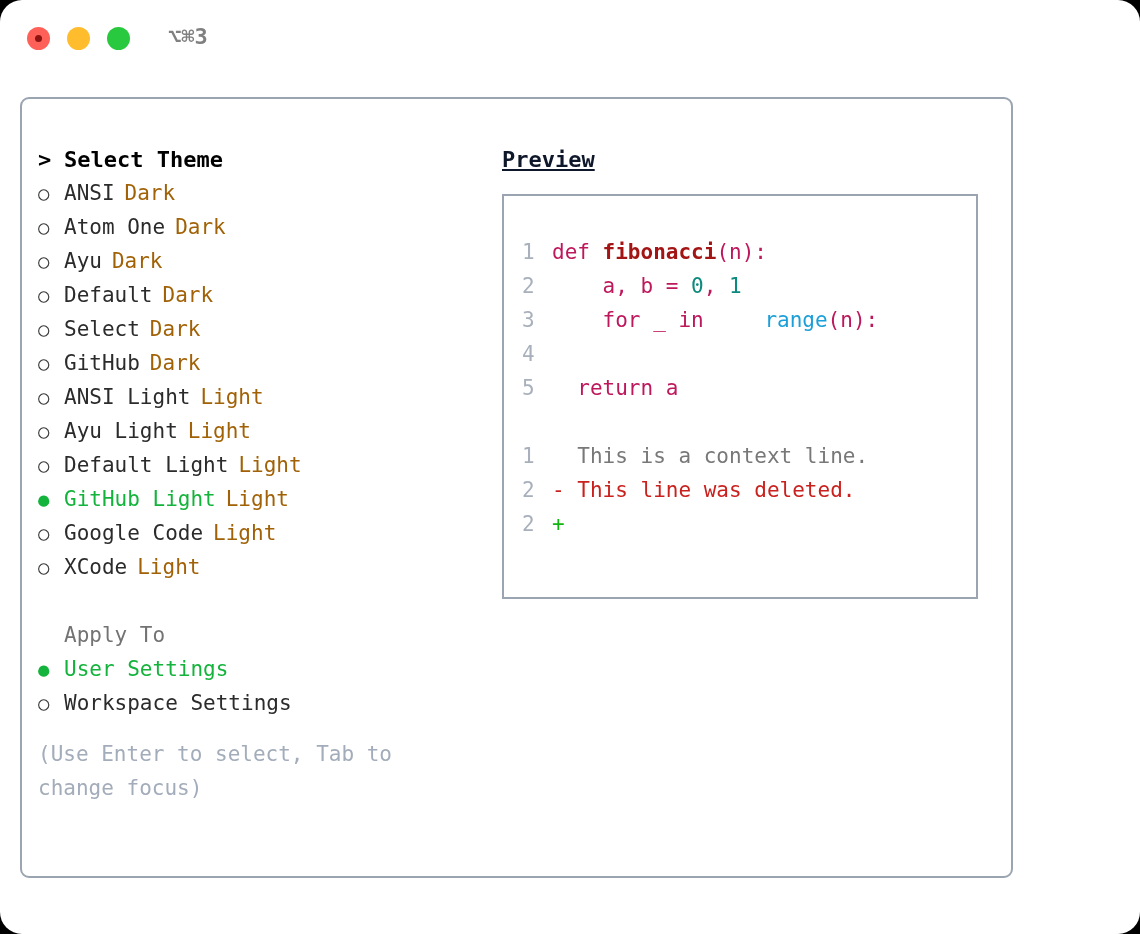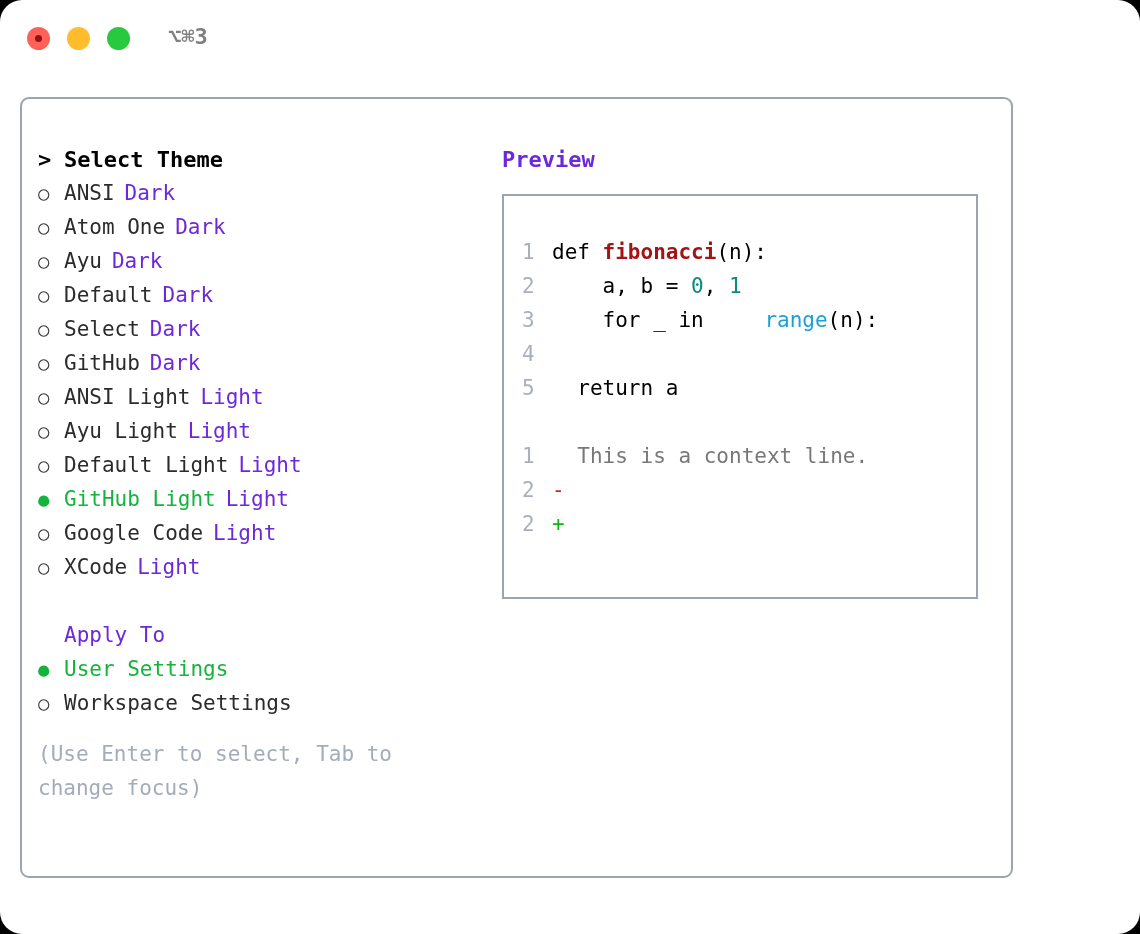--- a/index.html
+++ b/index.html
@@ -103,26 +103,26 @@
     color: #14b33b;
     font-size: 19px;
   }
   .row-title {
     font-weight: bold;
     color: #000000;
     font-size: 22px;
   }
   .row.selected .label { color: #14b33b; }
   .variant {
-    color: #6d28d9;
+    color: #a16207;
     margin-left: 10px;
   }
   .section-head {
     font-size: 21px;
-    color: #6d28d9;
+    color: #737373;
     height: 34px;
     display: flex;
     align-items: baseline;
     white-space: pre;
   }
   .spacer { height: 34px; }
 
   #hint {
     margin-top: 12px;
     font-size: 21px;
@@ -135,23 +135,24 @@
   
   #right-col {
     position: absolute;
     left: 480px;
     top: 48px;
     width: 490px;
   }
   #preview-title {
     font-size: 22px;
     font-weight: bold;
-    color: #6d28d9;
+    color: #0f172a;
     margin-bottom: 22px;
     white-space: pre;
+    text-decoration: underline;
   }
   #preview-box {
     width: 476px;
     height: 405px;
     border: 2px solid #9aa5b1;
     box-sizing: border-box;
     background: #ffffff;
     padding: 44px 0 0 18px;
   }
   .code-line {
@@ -161,21 +162,21 @@
     font-size: 21px;
     white-space: pre;
   }
   .lineno {
     display: inline-block;
     width: 30px;
     flex: 0 0 30px;
     color: #a8b0bc;
     text-align: left;
   }
-  .code-text { color: #000000; }
+  .code-text { color: #be185d; }
   .tok-fn   { color: #a31515; font-weight: bold; }
   .tok-num  { color: #0b8a7d; }
   .tok-kw   { color: #1b9fd8; margin-left: 48px; }
   .blank-line { height: 34px; }
   .diff-ctx { color: #787878; }
   .diff-del { color: #c9211e; }
   .diff-add { color: #10b510; }
 </style>
 </head>
 <body>
@@ -234,20 +235,20 @@
         <div id="code-block">
             <div class="code-line"><span class="lineno">1</span><span class="code-text">def </span><span class="tok-fn">fibonacci</span><span class="code-text">(n):</span></div>
             <div class="code-line"><span class="lineno">2</span><span class="code-text">    a, b = </span><span class="tok-num">0</span><span class="code-text">, </span><span class="tok-num">1</span></div>
             <div class="code-line"><span class="lineno">3</span><span class="code-text">    for _ in </span><span class="tok-kw">range</span><span class="code-text">(n):</span></div>
             <div class="code-line"><span class="lineno">4</span></div>
             <div class="code-line"><span class="lineno">5</span><span class="code-text">  return a</span></div>
           </div>
         <div class="blank-line"></div>
         <div id="diff-block">
             <div class="code-line"><span class="lineno">1</span><span class="diff-ctx">  </span><span class="diff-ctx">This is a context line.</span></div>
-            <div class="code-line"><span class="lineno">2</span><span class="diff-del">- </span></div>
+            <div class="code-line"><span class="lineno">2</span><span class="diff-del">- </span><span class="diff-del">This line was deleted.</span></div>
             <div class="code-line"><span class="lineno">2</span><span class="diff-add">+ </span></div>
           </div>
       </div>
     </div>
 
   </div>
 </div>
 
 </body></html>

